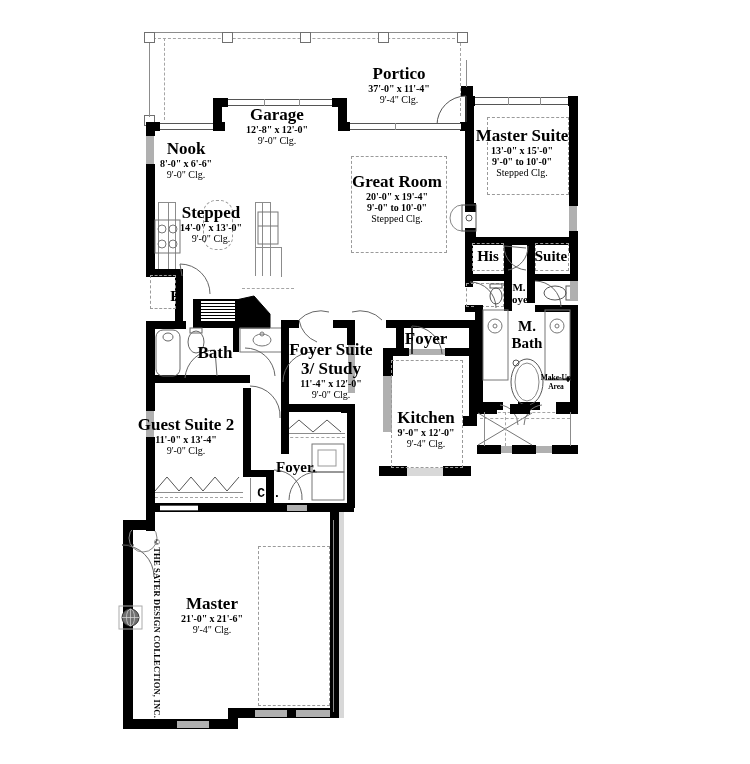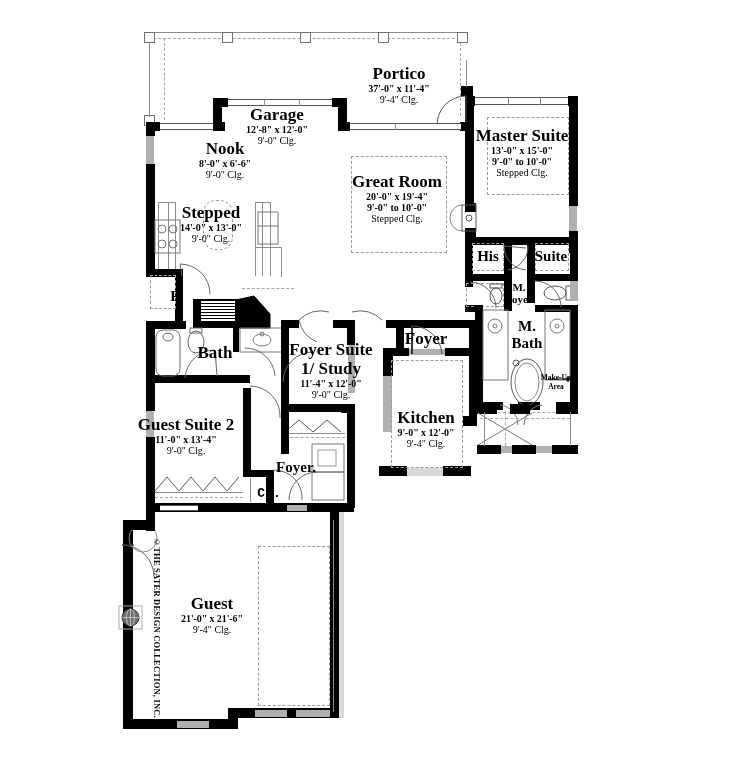--- a/index.html
+++ b/index.html
@@ -505,21 +505,21 @@
     <span class="clg">9'-0" Clg.</span>
   </div>
 
   <div class="lbl n-lg" style="left:522px; top:126px;">
     <span class="name">Master Suite</span>
     <span class="dim">13'-0" x 15'-0"</span>
     <span class="dim">9'-0" to 10'-0"</span>
     <span class="clg">Stepped Clg.</span>
   </div>
 
-  <div class="lbl n-lg" style="left:186px; top:139px;margin-left:39px;">
+  <div class="lbl n-lg" style="left:186px; top:139px;">
     <span class="name">Nook</span>
     <span class="dim">8'-0" x 6'-6"</span>
     <span class="clg">9'-0" Clg.</span>
   </div>
 
   <div class="lbl n-lg" style="left:397px; top:172px;">
     <span class="name">Great Room</span>
     <span class="dim">20'-0" x 19'-4"</span>
     <span class="dim">9'-0" to 10'-0"</span>
     <span class="clg">Stepped Clg.</span>
@@ -556,21 +556,21 @@
   <div class="lbl n-lg" style="left:426px; top:329px;">
     <span class="name">Foyer</span>
   </div>
 
   <div class="lbl n-lg" style="left:215px; top:343px;">
     <span class="name">Bath</span>
   </div>
 
   <div class="lbl n-lg" style="left:331px; top:340px;">
     <span class="name">Foyer Suite</span>
-    <span class="name">1/ Study</span>
+    <span class="name">3/ Study</span>
     <span class="dim">11'-4" x 12'-0"</span>
     <span class="clg">9'-0" Clg.</span>
   </div>
 
   <div class="tiny" style="left:556px; top:374px;">
     <span>Make-Up</span><br>
     <span>Area</span>
   </div>
 
   <div class="lbl n-lg" style="left:426px; top:408px;">
@@ -587,18 +587,18 @@
 
   <div class="lbl n-md" style="left:296px; top:459px;">
     <span class="name">Foyer.</span>
   </div>
 
   <div class="lbl n-sm" style="left:269px; top:487px;">
     <span class="name">CL.</span>
   </div>
 
   <div class="lbl n-lg" style="left:212px; top:594px;">
-    <span class="name">Guest</span>
+    <span class="name">Master</span>
     <span class="dim">21'-0" x 21'-6"</span>
     <span class="clg">9'-4" Clg.</span>
   </div>
 
 </div>
 
 </body></html>

